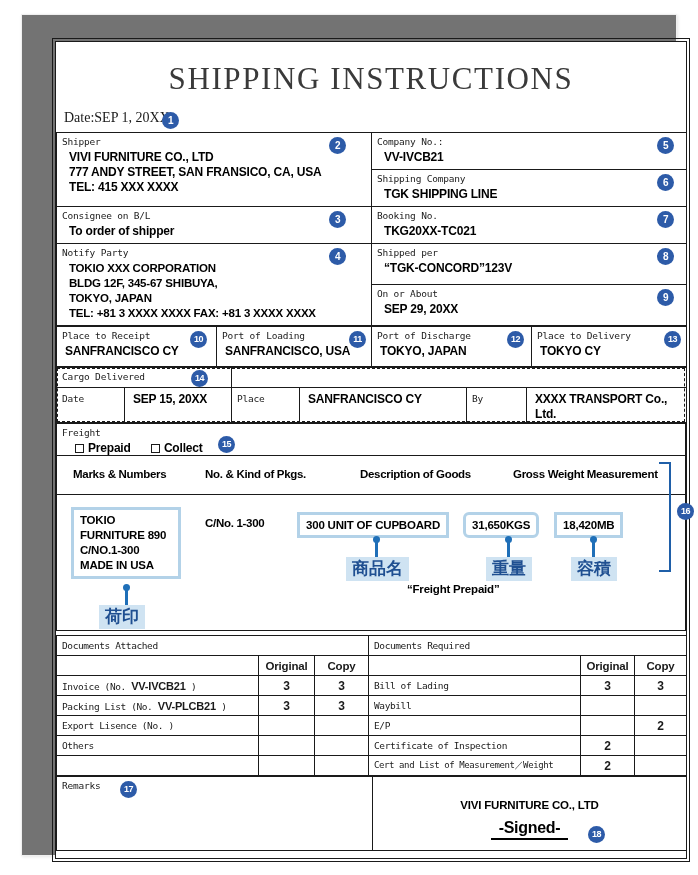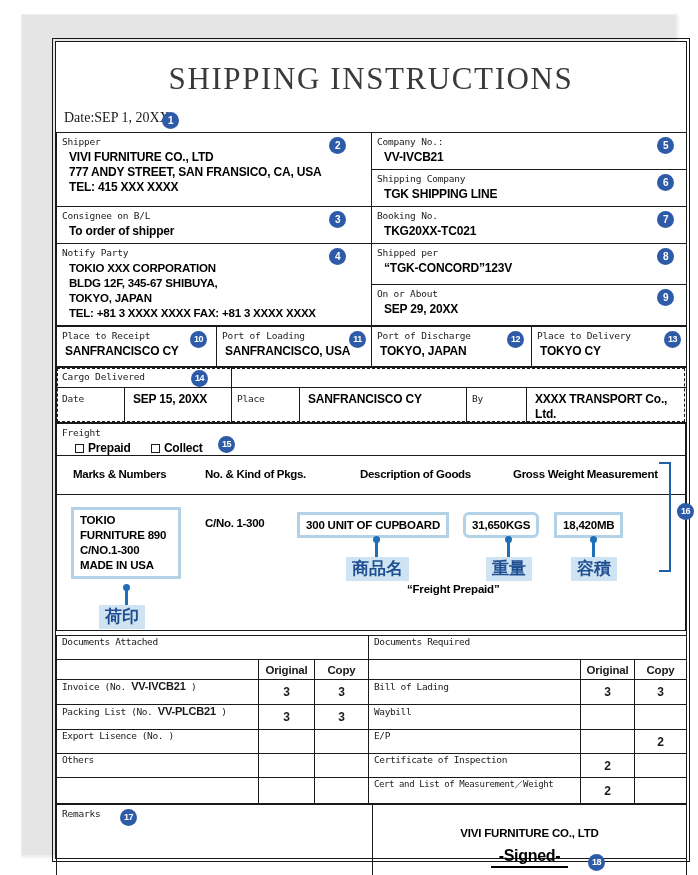--- a/index.html
+++ b/index.html
@@ -7,21 +7,21 @@
   body {
     width: 698px; height: 875px;
     background: #ffffff;
     font-family: "Liberation Sans", sans-serif;
     -webkit-font-smoothing: antialiased;
   }
   .page-frame {
     position: absolute;
     left: 21px; top: 14px;
     width: 656px; height: 842px;
-    background: #e5e5e5;
+    background: #737373;
     border: 1px solid #efefef;
     box-shadow: 1px 1px 3px rgba(0,0,0,0.10);
   }
   .doc {
     position: absolute;
     left: 33px; top: 26px;
     width: 632px; height: 818px;
     background: #ffffff;
     border: 1px solid #1a1a1a;
     outline: 1px solid #1a1a1a;
@@ -126,21 +126,21 @@
   .dot { position: absolute; width: 7px; height: 7px; border-radius: 50%; background: #1f6fb8; }
 
   
   .doctbl { width: 100%; border-collapse: collapse; table-layout: fixed; }
   .doctbl td {
     border: 1px solid #1a1a1a;
     height: 20px;
     font-family: "DejaVu Sans Mono", "Liberation Mono", monospace;
     font-size: 9.5px;
     color: #1a1a1a;
-    padding: 0 0 12px 5px;
+    padding: 0 0 0 5px;
     letter-spacing: -0.4px;
     white-space: nowrap;
     overflow: hidden;
   }
   .doctbl td.hdr {
     font-family: "Liberation Sans", sans-serif;
     font-weight: bold; font-size: 11.5px;
     text-align: center; padding: 0;
     letter-spacing: -0.2px;
   }

